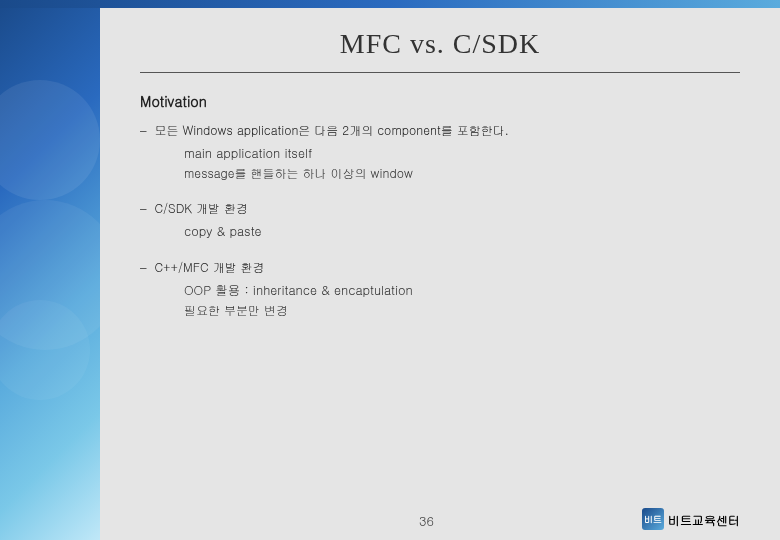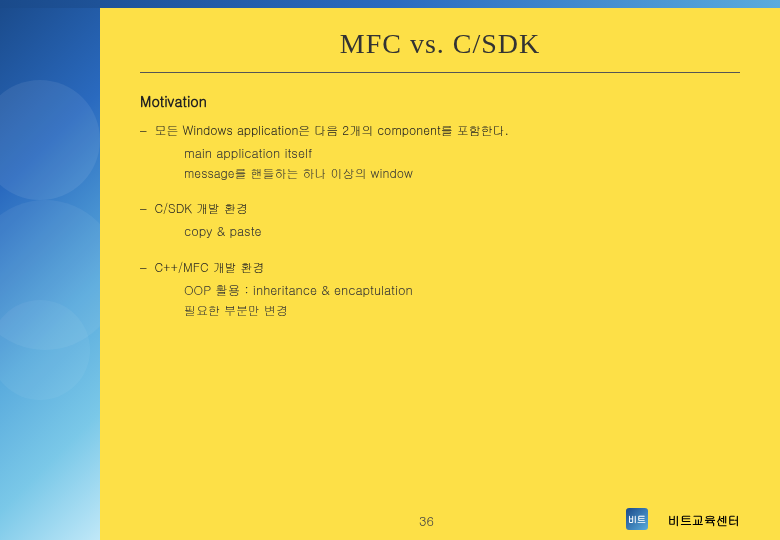--- a/index.html
+++ b/index.html
@@ -66,21 +66,21 @@
       background: linear-gradient(to right, #1a4a8a, #2a6abf, #5aabdd);
     }
 
     
     .content {
       position: absolute;
       left: 100px;
       top: 8px;
       width: 680px;
       height: 532px;
-      background: #fde047;
+      background: #e5e5e5;
       padding: 20px 40px 20px 40px;
     }
 
     
     .slide-title {
       text-align: center;
       font-size: 28px;
       font-weight: normal;
       color: #333333;
       margin-bottom: 12px;
@@ -150,21 +150,21 @@
       flex: 1;
       text-align: center;
     }
 
     .logo-area {
       position: absolute;
       right: 40px;
       bottom: 10px;
       display: flex;
       align-items: center;
-      gap: 20px;
+      gap: 4px;
     }
 
     .logo-icon {
       width: 22px;
       height: 22px;
       background: linear-gradient(135deg, #1a4a8a, #5aabdd);
       border-radius: 3px;
       display: flex;
       align-items: center;
       justify-content: center;

